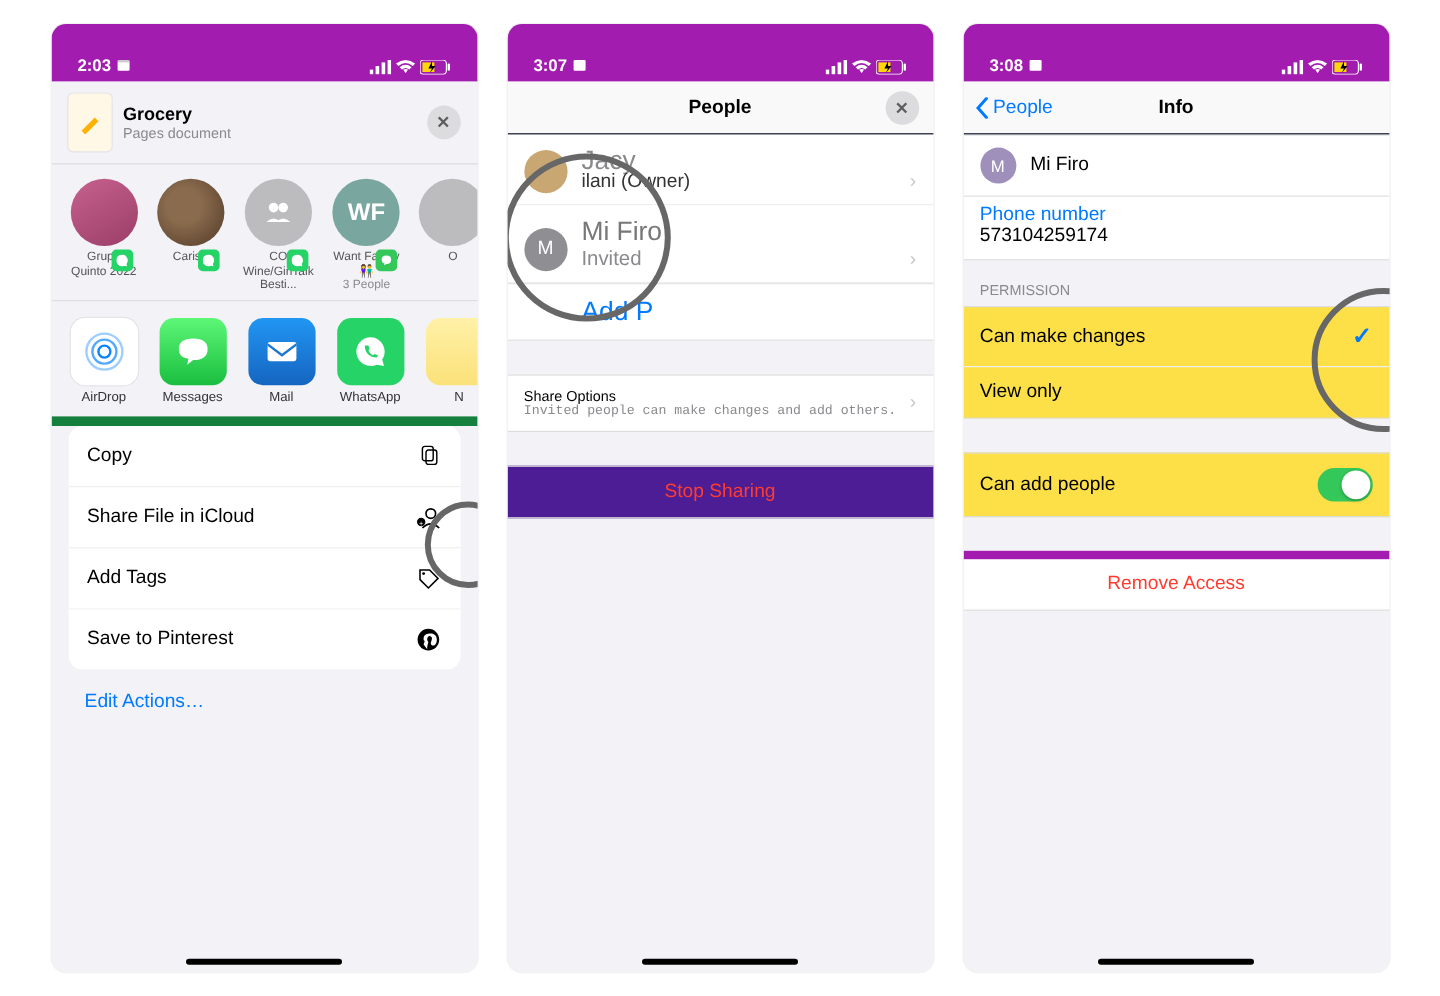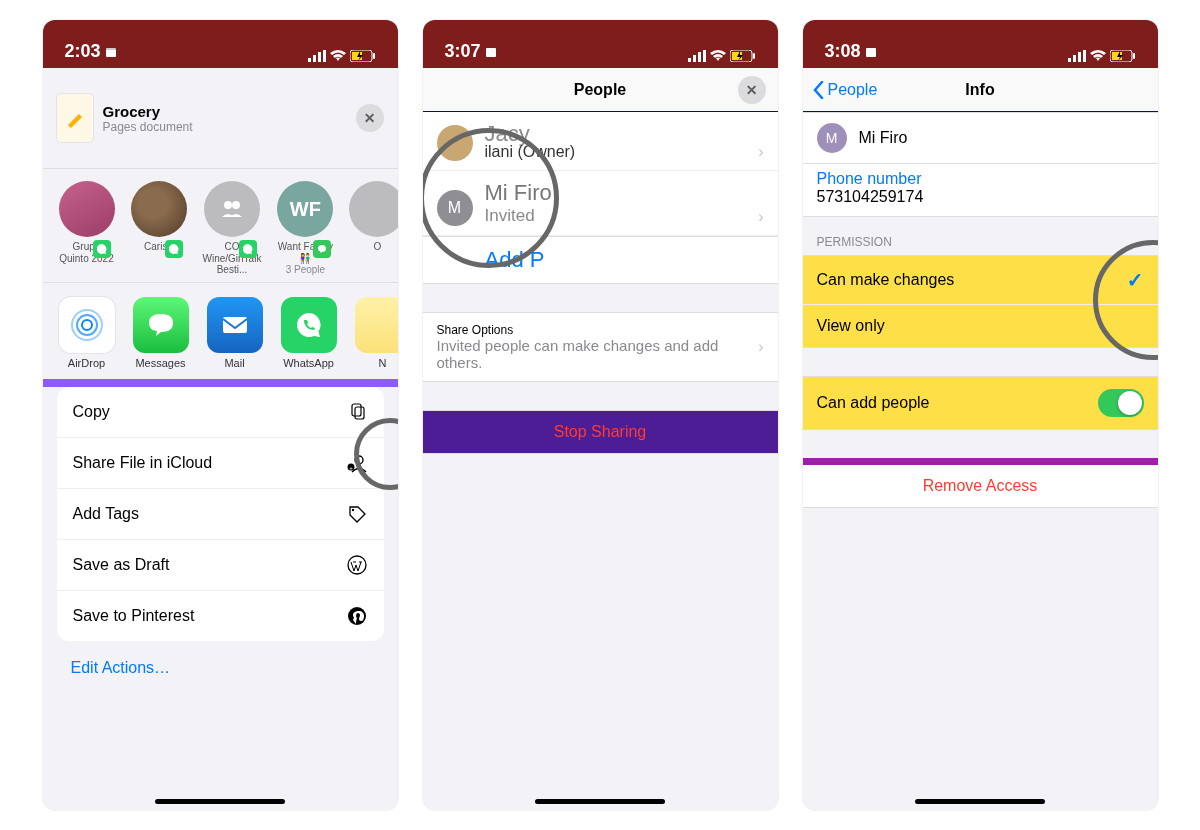--- a/index.html
+++ b/index.html
@@ -17,37 +17,37 @@
     height: 790px;
     border-radius: 12px;
     background: #f2f2f7;
     overflow: hidden;
     position: relative;
     box-shadow: 0 0 0 1px rgba(0,0,0,0.05);
   }
   
   .status-bar {
     height: 48px;
-    background: #7f1d1d;
+    background: #a21caf;
     color: #fff;
     display: flex;
     align-items: flex-end;
     justify-content: space-between;
     padding: 0 22px 6px 22px;
-    font-size: 18px;
+    font-size: 14px;
     font-weight: 600;
   }
   .status-left { display: flex; align-items: center; gap: 4px; }
   .status-right { display: flex; align-items: center; gap: 4px; }
   .status-right svg { display: block; }
   
   .share-header {
     display: flex;
     align-items: center;
-    padding: 26px 14px;
+    padding: 10px 14px;
     background: #f2f2f7;
     border-bottom: 1px solid #ddd;
   }
   .doc-thumb {
     width: 36px; height: 48px; background: #fff8e6;
     display: flex; align-items: center; justify-content: center;
     border-radius: 4px; margin-right: 10px;
     box-shadow: 0 0 0 1px rgba(0,0,0,0.06);
   }
   .doc-info { flex: 1; }
@@ -94,21 +94,21 @@
     color: #fff;
   }
   .badge.wa { background: #25d366; font-size: 11px; }
   .badge.imsg { background: #34c759; font-size: 11px; right:2px; bottom:18px; }
   
   .apps-row {
     display: flex;
     gap: 18px;
     padding: 14px 16px 10px 16px;
     border-top: 1px solid #dfdfe3;
-    border-bottom: 8px solid #8b5cf6;
+    border-bottom: 8px solid #15803d;
     overflow: hidden;
   }
   .app { width: 56px; text-align: center; font-size: 11px; color: #333; }
   .app-icon {
     width: 56px; height: 56px; border-radius: 12px;
     margin-bottom: 4px;
     display: flex; align-items: center; justify-content: center;
     color: #fff;
   }
   .app-icon.airdrop { background: #fff; box-shadow: 0 0 0 1px rgba(0,0,0,0.06); color:#0a84ff; }
@@ -188,21 +188,21 @@
   .chevron { color:#c6c6c8; font-size:16px; }
   .add-people-row { padding: 10px 14px 10px 62px; color:#007aff; font-size:17px; background:#fff; border-bottom:1px solid #ddd;}
   .section-gap { height: 28px; background:#f2f2f7; }
   .share-opts {
     background:#fff; padding: 10px 14px;
     border-top:1px solid #ddd; border-bottom:1px solid #ddd;
     display:flex; align-items:center; justify-content:space-between;
   }
   .share-opts .so-t { flex:1; }
   .share-opts .so-title { font-size:12px; }
-  .share-opts .so-sub { font-size:15px; color:#8a8a8e; }
+  .share-opts .so-sub { font-size:11px; color:#8a8a8e;font-family:Liberation Mono, monospace; }
   .stop-sharing {
     margin-top: 28px;
     background:#4c1d95; padding:12px; text-align:center;
     color:#ff3b30; font-size:16px;
     border-top:1px solid #ddd; border-bottom:1px solid #ddd;
   }
   
   .info-person { background:#fff; padding:10px 14px; display:flex; align-items:center; gap:12px; border-bottom:1px solid #ddd; border-top:1px solid #ddd;}
   .info-person .av { width:30px;height:30px;border-radius:50%;background:#9f90bb;color:#fff;display:flex;align-items:center;justify-content:center;font-size:14px; }
   .phone-section { padding:6px 14px 10px 14px; background:#fff; border-bottom:1px solid #ddd;}
@@ -389,29 +389,20 @@
     <div class="action-item">
       <span>Add Tags</span>
       <span class="action-icon">
           <svg width="20" height="20" viewBox="0 0 20 20">
             <path d="M3 3 L11 3 L18 10 L10 18 L3 11 Z" fill="none" stroke="#000" stroke-width="1.3"></path>
             <circle cx="6" cy="6" r="1.2" fill="#000"></circle>
           </svg>
         </span>
     </div>
     <div class="action-item">
-      <span>Save as Draft</span>
-      <span class="action-icon">
-          <svg width="20" height="20" viewBox="0 0 20 20">
-            <circle cx="10" cy="10" r="9" fill="none" stroke="#000" stroke-width="1.3"></circle>
-            <path d="M4 7l3 9 2-6 2 6 3-9M6 7h3M12 7h3" stroke="#000" stroke-width="1" fill="none"></path>
-          </svg>
-        </span>
-    </div>
-    <div class="action-item">
       <span>Save to Pinterest</span>
       <span class="action-icon">
           <svg width="20" height="20" viewBox="0 0 20 20">
             <circle cx="10" cy="10" r="9" fill="#000"></circle>
             <path d="M9 18c0-3 1-6 1-6s-1-1-1-2c0-2 1-3 2-3s2 1 2 2c0 1-1 3-1 4 0 1 1 2 2 2 2 0 3-2 3-5 0-3-2-5-5-5S6 6 6 9c0 1 0 2 1 2l-1 3" fill="#fff"></path>
           </svg>
         </span>
     </div>
   </div>
 

